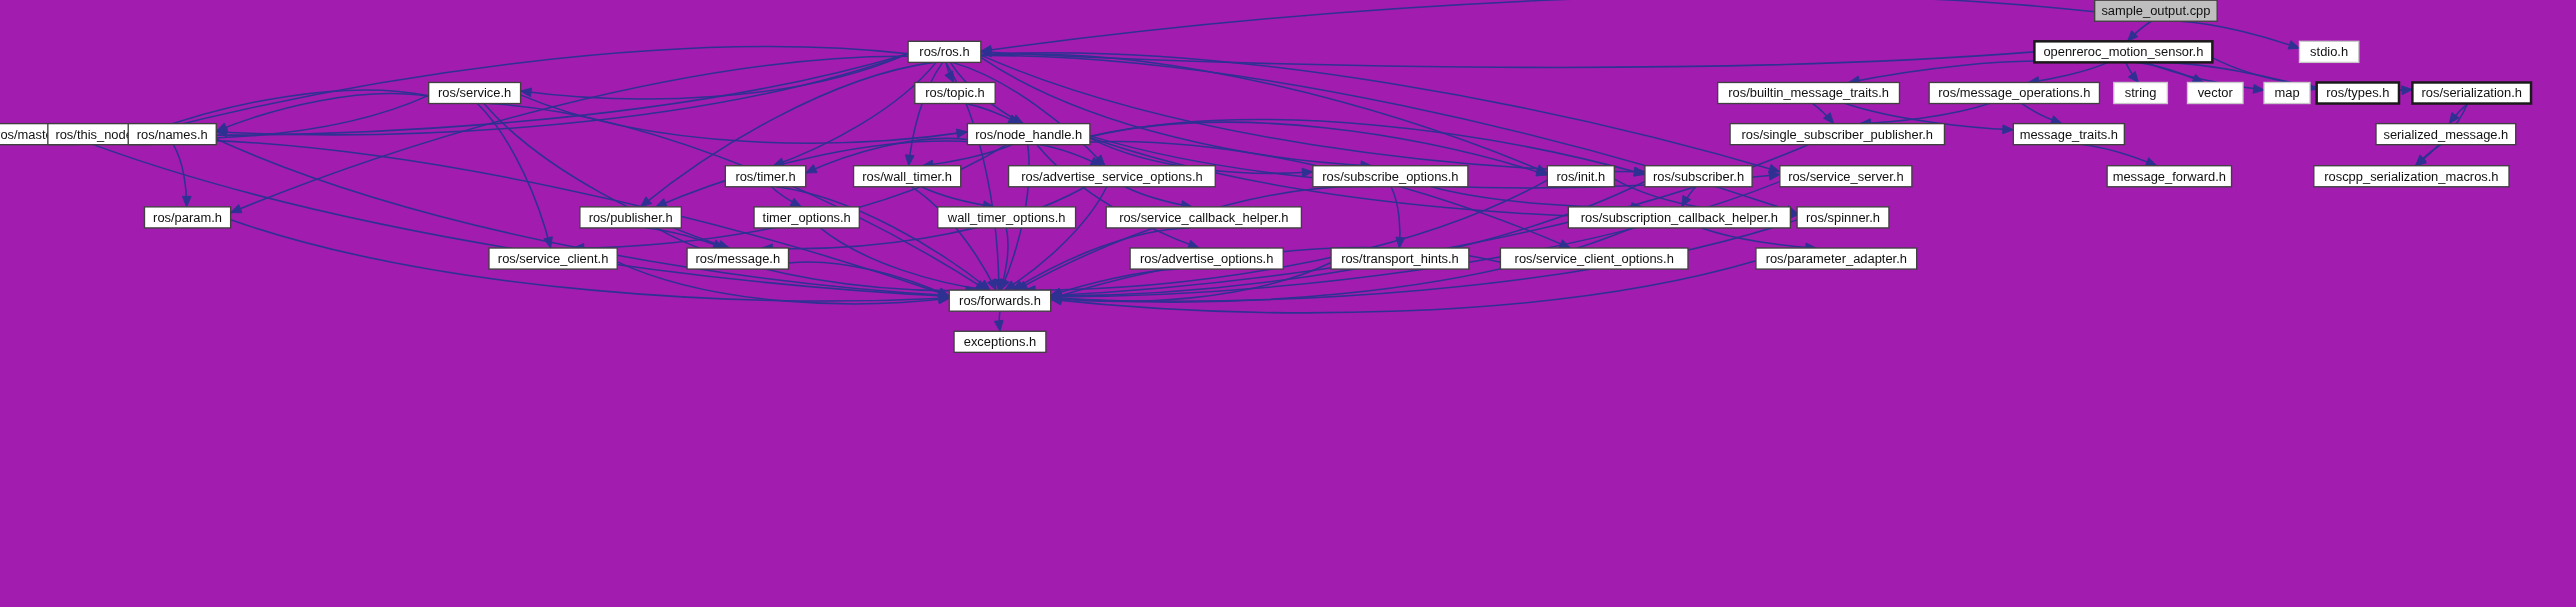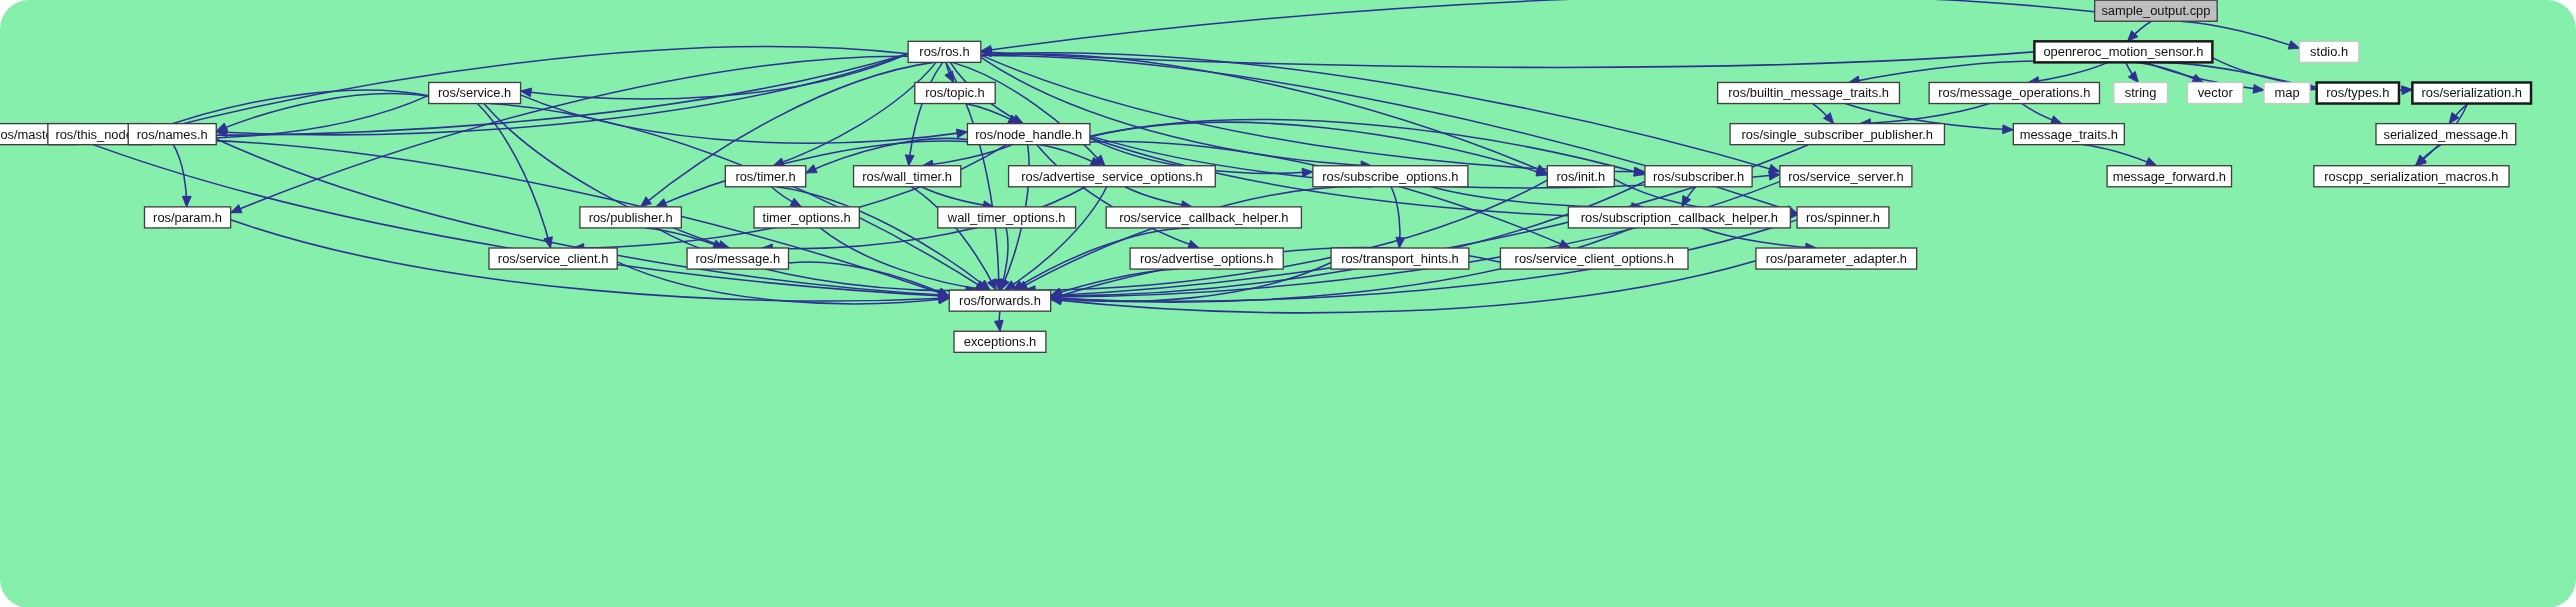--- a/index.html
+++ b/index.html
@@ -4,24 +4,23 @@
 <style>
   html, body {
     margin: 0;
     padding: 0;
     background: #ffffff;
   }
   #graph-root {
     position: relative;
     width: 2576px;
     height: 608px;
-    background: #86efac;
+    background: #a21caf;
     font-family: "Liberation Sans", sans-serif;
     overflow: hidden;
-    border-radius: 29px;
   }
   svg#graph-svg {
     position: absolute;
     left: 0;
     top: 0;
     width: 2576px;
     height: 608px;
     display: block;
   }
   .edge-path {

